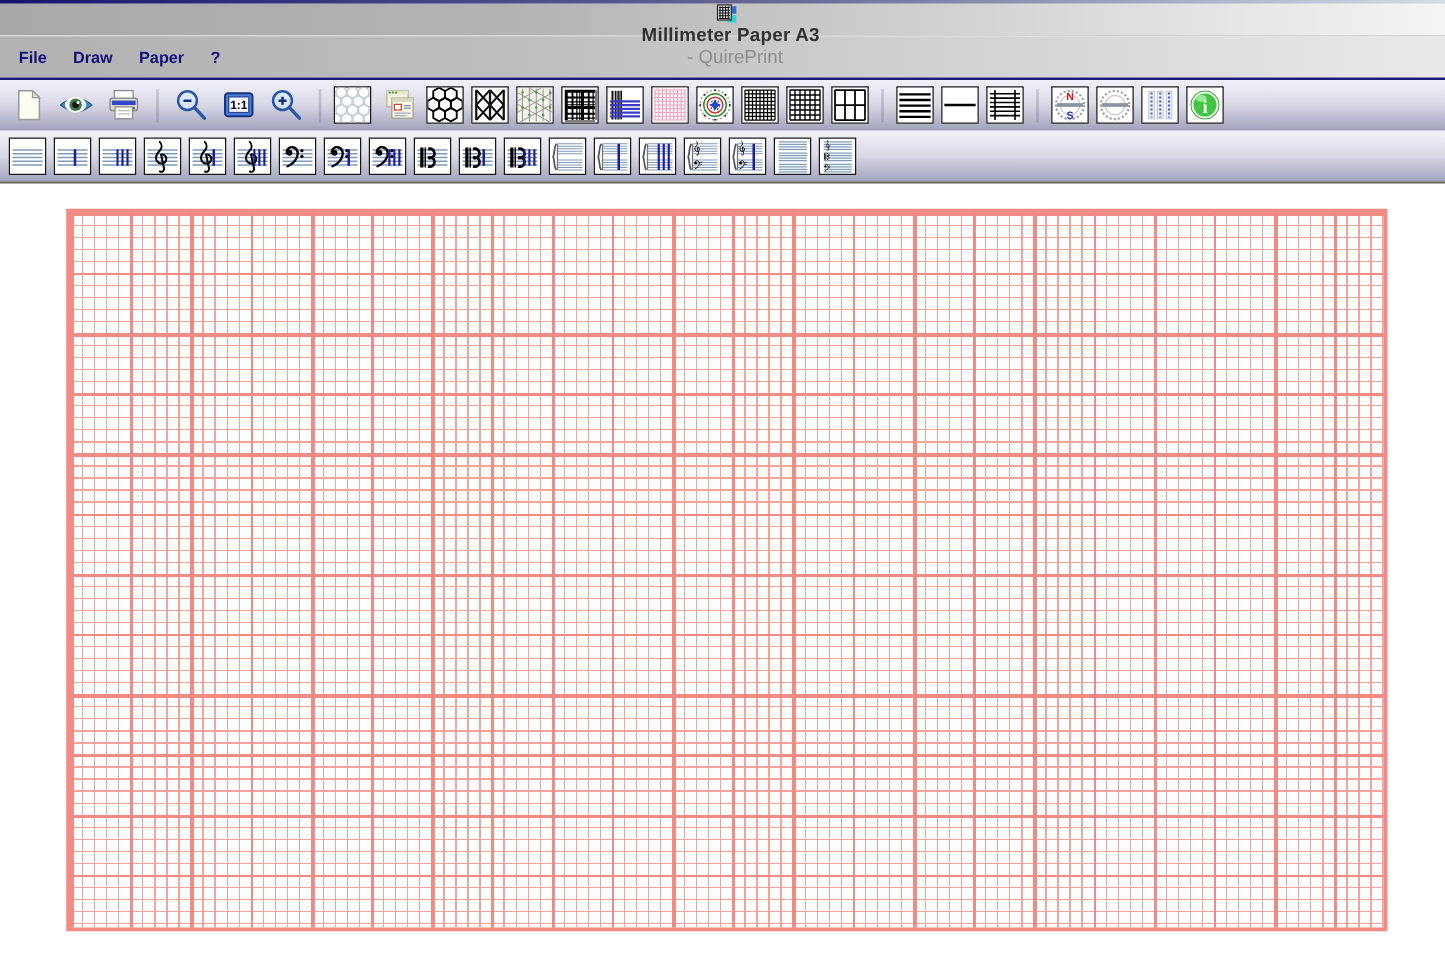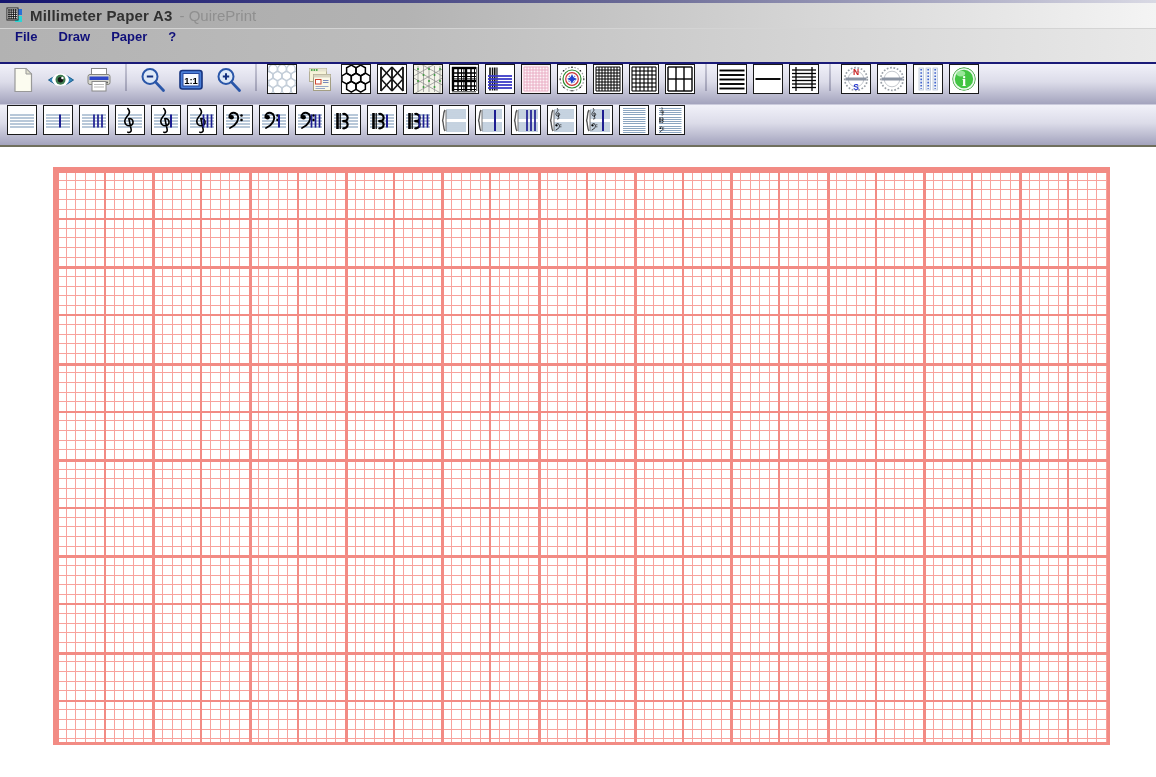--- a/index.html
+++ b/index.html
@@ -1,29 +1,29 @@
 <!DOCTYPE html>
 <html><head>
 <meta charset="utf-8">
 <style>
   html,body{margin:0;padding:0;background:#fff;}
   #window{width:1156px;height:777px;overflow:hidden;position:relative;background:#fff;
           font-family:"Liberation Sans",sans-serif;}
   .top-stripe{height:3px;background:linear-gradient(90deg,#14146e 0%,#6a6a96 55%,#d9d9e4 100%);}
-  .titlebar{height:25px;display:flex;align-items:center;padding-left:6px;
-            background:linear-gradient(90deg,#a9a9a9 0%,#b3b3b3 35%,#f4f4f4 100%);}
+  .titlebar{height:25px;display:flex;align-items:center;padding-left:13px;
+            background:linear-gradient(90deg,#a9a9a9 0%,#b3b3b3 35%,#f4f4f4 100%);flex-direction:column;}
   .app-icon{width:17px;height:17px;margin-right:7px;display:inline-flex;}
   .title{font-size:15px;font-weight:bold;color:#313131;letter-spacing:.2px;}
   .title-suffix{font-size:15px;font-weight:normal;color:#8f8f8f;margin-left:7px;}
-  .menubar{height:33px;display:flex;gap:21px;padding-left:15px;
+  .menubar{height:33px;display:flex;align-items:center;gap:21px;padding-left:15px;
            border-top:1px solid #d4d4d4;
            background:linear-gradient(90deg,#b2b2b2 0%,#bdbdbd 35%,#e9e9e9 100%);}
   .menu-item{font-size:13px;font-weight:bold;color:#10107a;cursor:default;}
   .navy-line{height:2px;background:#1a1a78;}
-  .toolbar{height:40px;display:flex;align-items:flex-start;gap:6px;padding-left:7px;
+  .toolbar{height:40px;display:flex;align-items:center;gap:6px;padding-left:7px;
            background:linear-gradient(180deg,#f1f1f9 0%,#dcdce9 45%,#a3a3bd 100%);
            border-bottom:1px solid #cbcbdc;}
   .toolbar.music{border-bottom:2px solid #6f6f5d;}
   .tbtn{display:flex;align-items:center;justify-content:center;flex:0 0 auto;}
   .tbtn.framed{width:30px;height:30px;background:#fff;border:1px solid #1a1a1a;box-sizing:border-box;}
   .tbtn.plain{width:32px;height:32px;}
   .tbtn .ic{display:flex;}
   .tsep{width:2px;height:27px;background:linear-gradient(180deg,#c7c7d6,#9d9db4);margin:0 4px;}
   .canvas{position:relative;background:#ffffff;height:630px;}
   .paper{position:absolute;left:53px;top:20px;width:1051px;height:572px;

